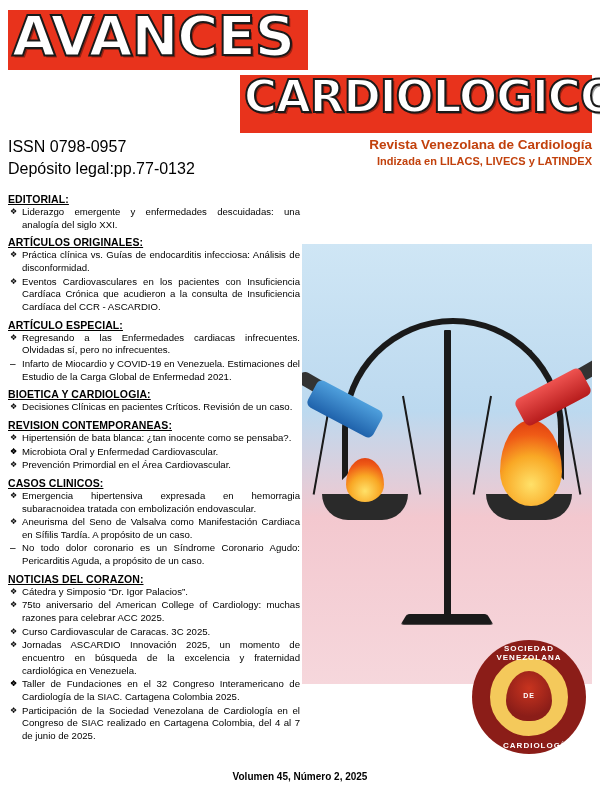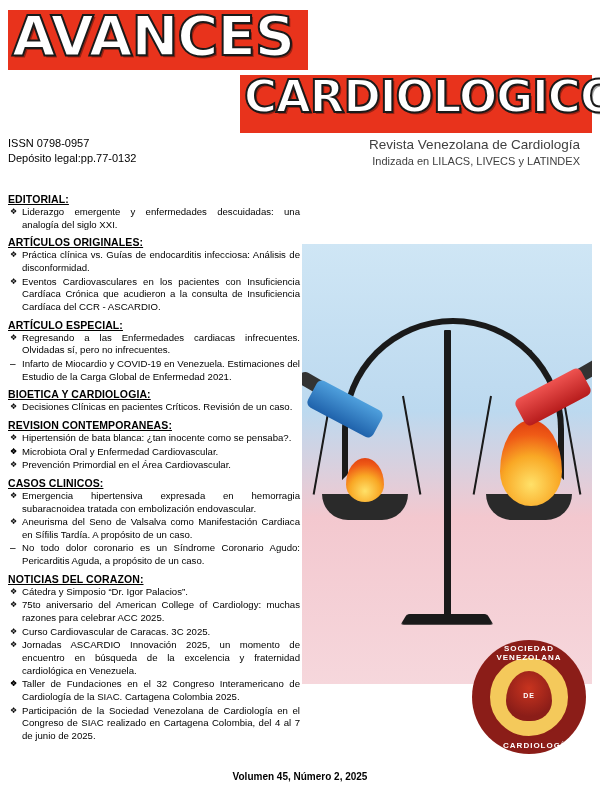--- a/index.html
+++ b/index.html
@@ -66,31 +66,31 @@
     letter-spacing: -1px;
     color: #ffffff;
     -webkit-text-stroke: 2px #1a1a1a;
     text-shadow: 2px 2px 0 rgba(0,0,0,0.35);
     line-height: 1;
   }
   .issn-block {
     position: absolute;
     left: 8px;
     top: 136px;
-    font-size: 11px;
+    font-size: 16px;
     line-height: 1.35;
     color: #000;
   }
   .subtitle-block {
     position: absolute;
-    right: 16px;
+    right: 4px;
     top: 136px;
     text-align: right;
-    color: #404040;
-    font-weight: normal;
+    color: #c2410c;
+    font-weight: bold;
     line-height: 1.35;
   }
   .subtitle-1 { font-size: 13.5px; }
   .subtitle-2 { font-size: 11px; }
 
   
   .content {
     position: absolute;
     left: 0;
     top: 188px;

